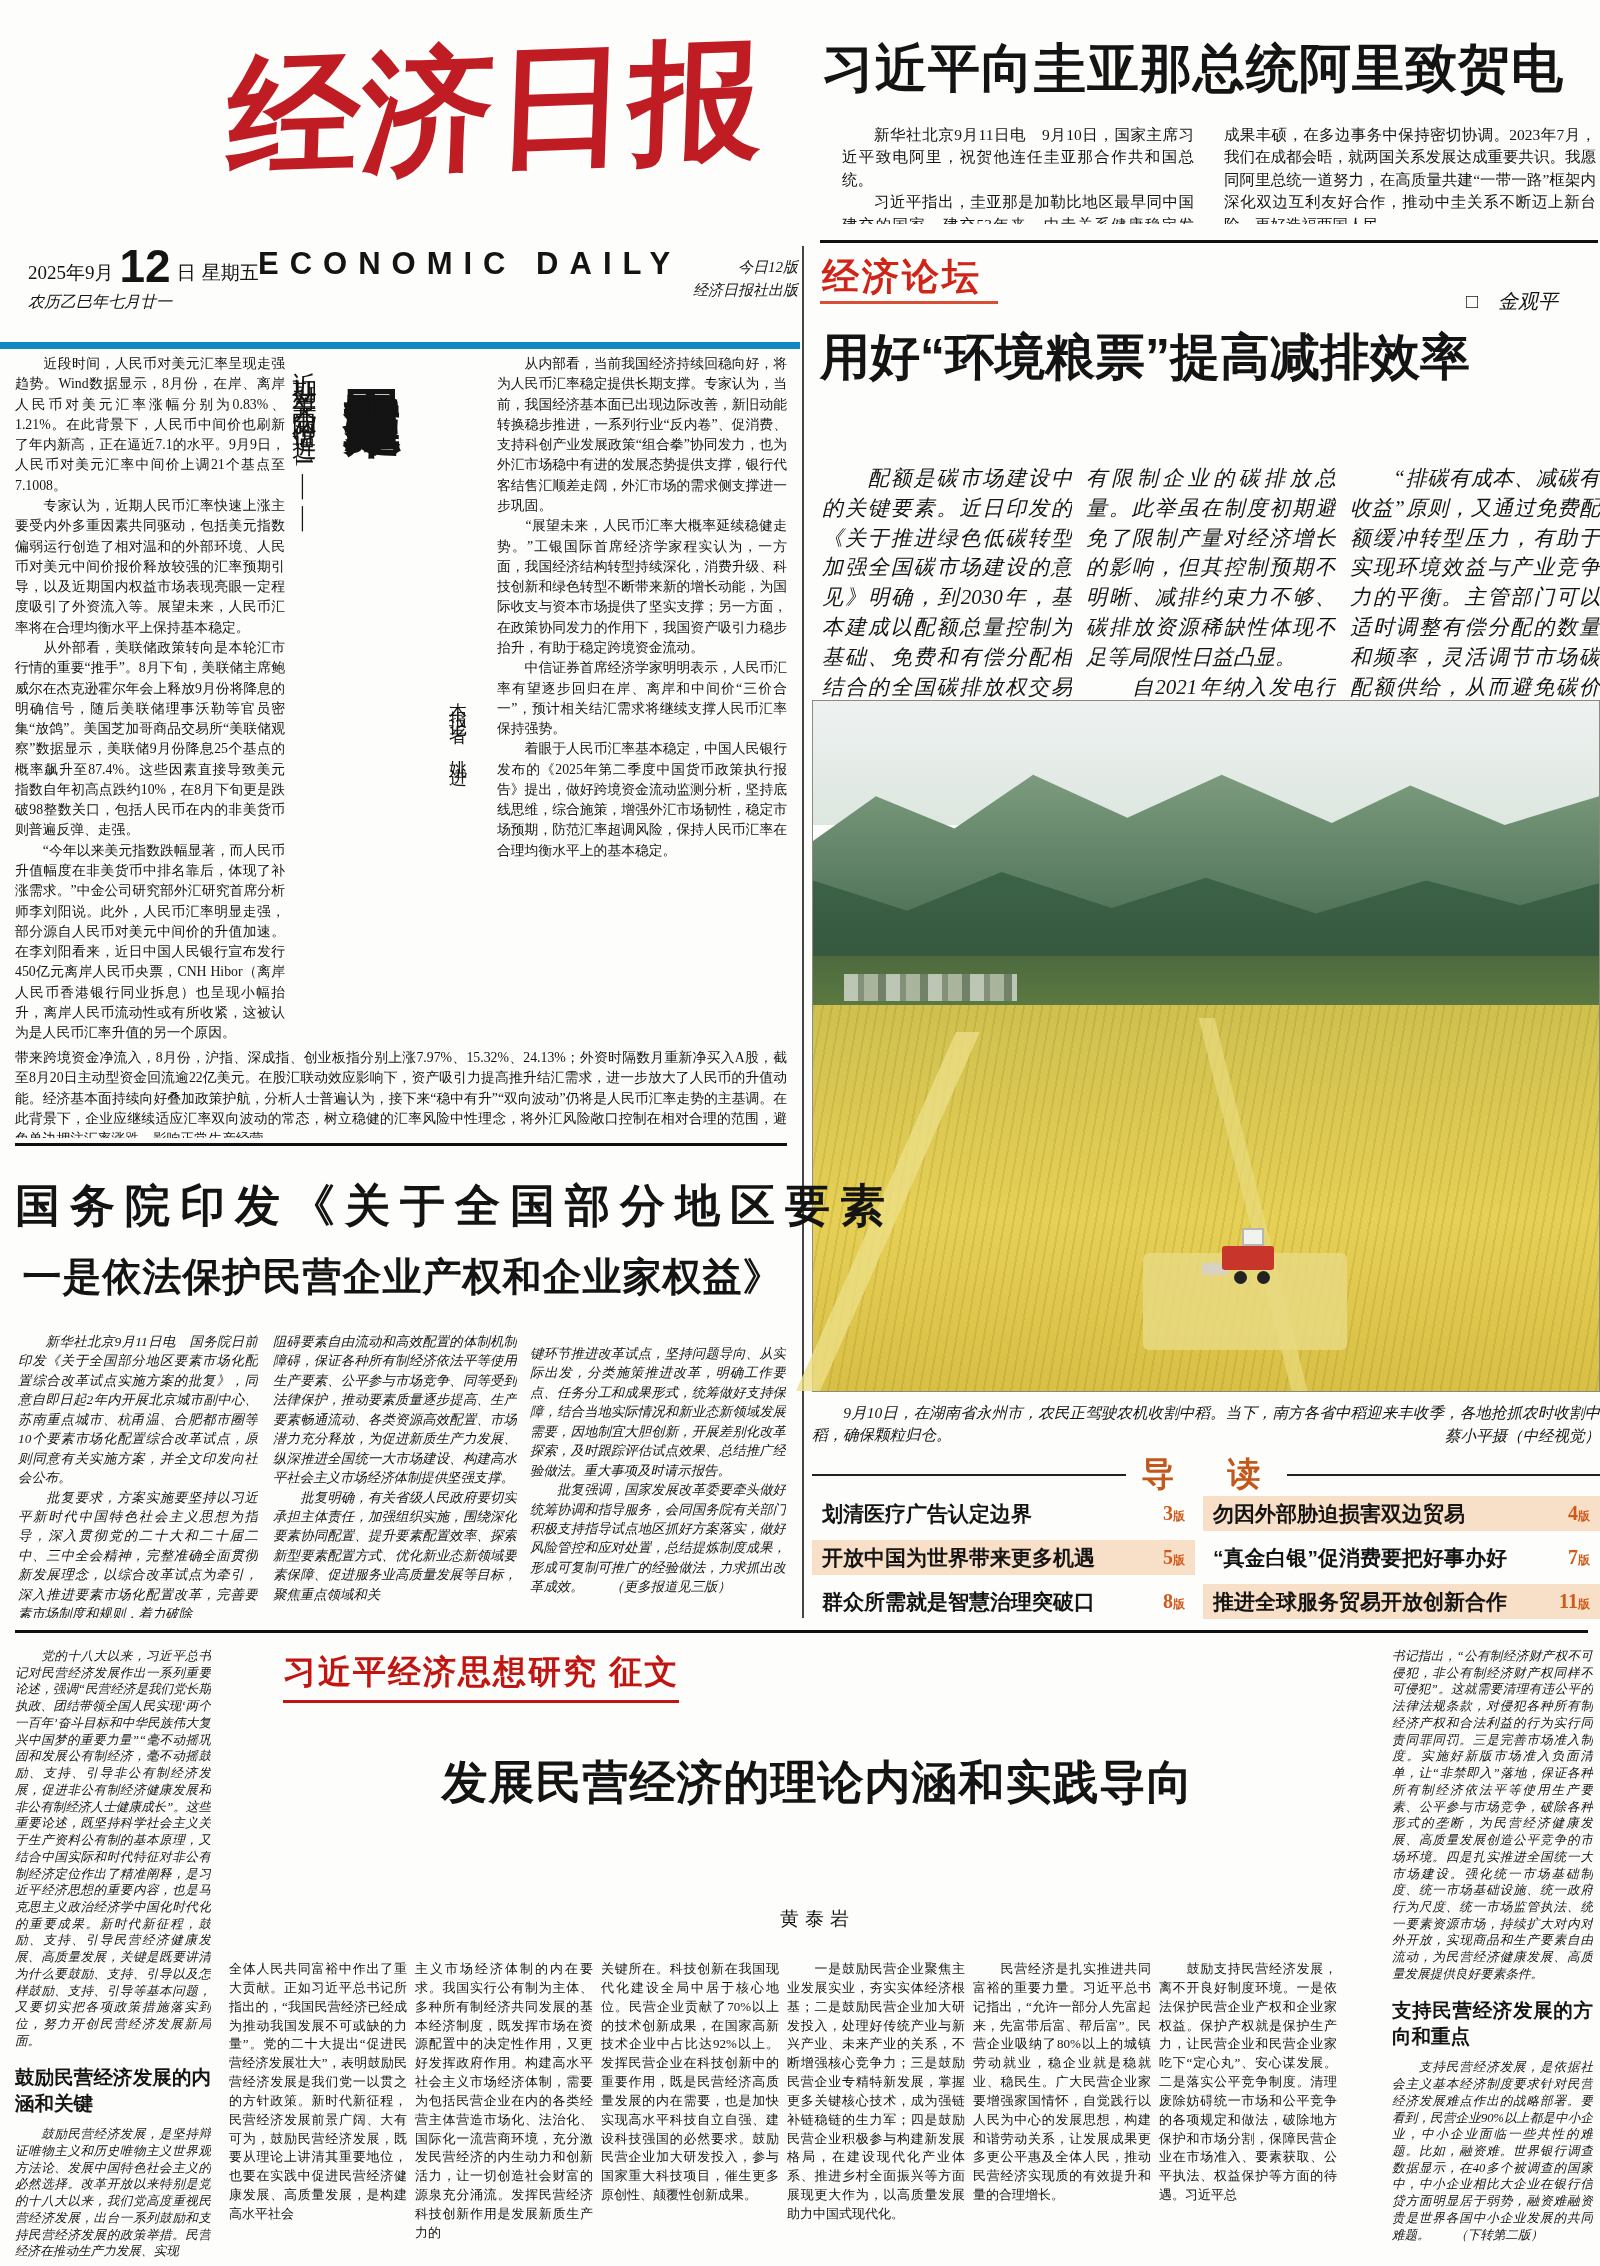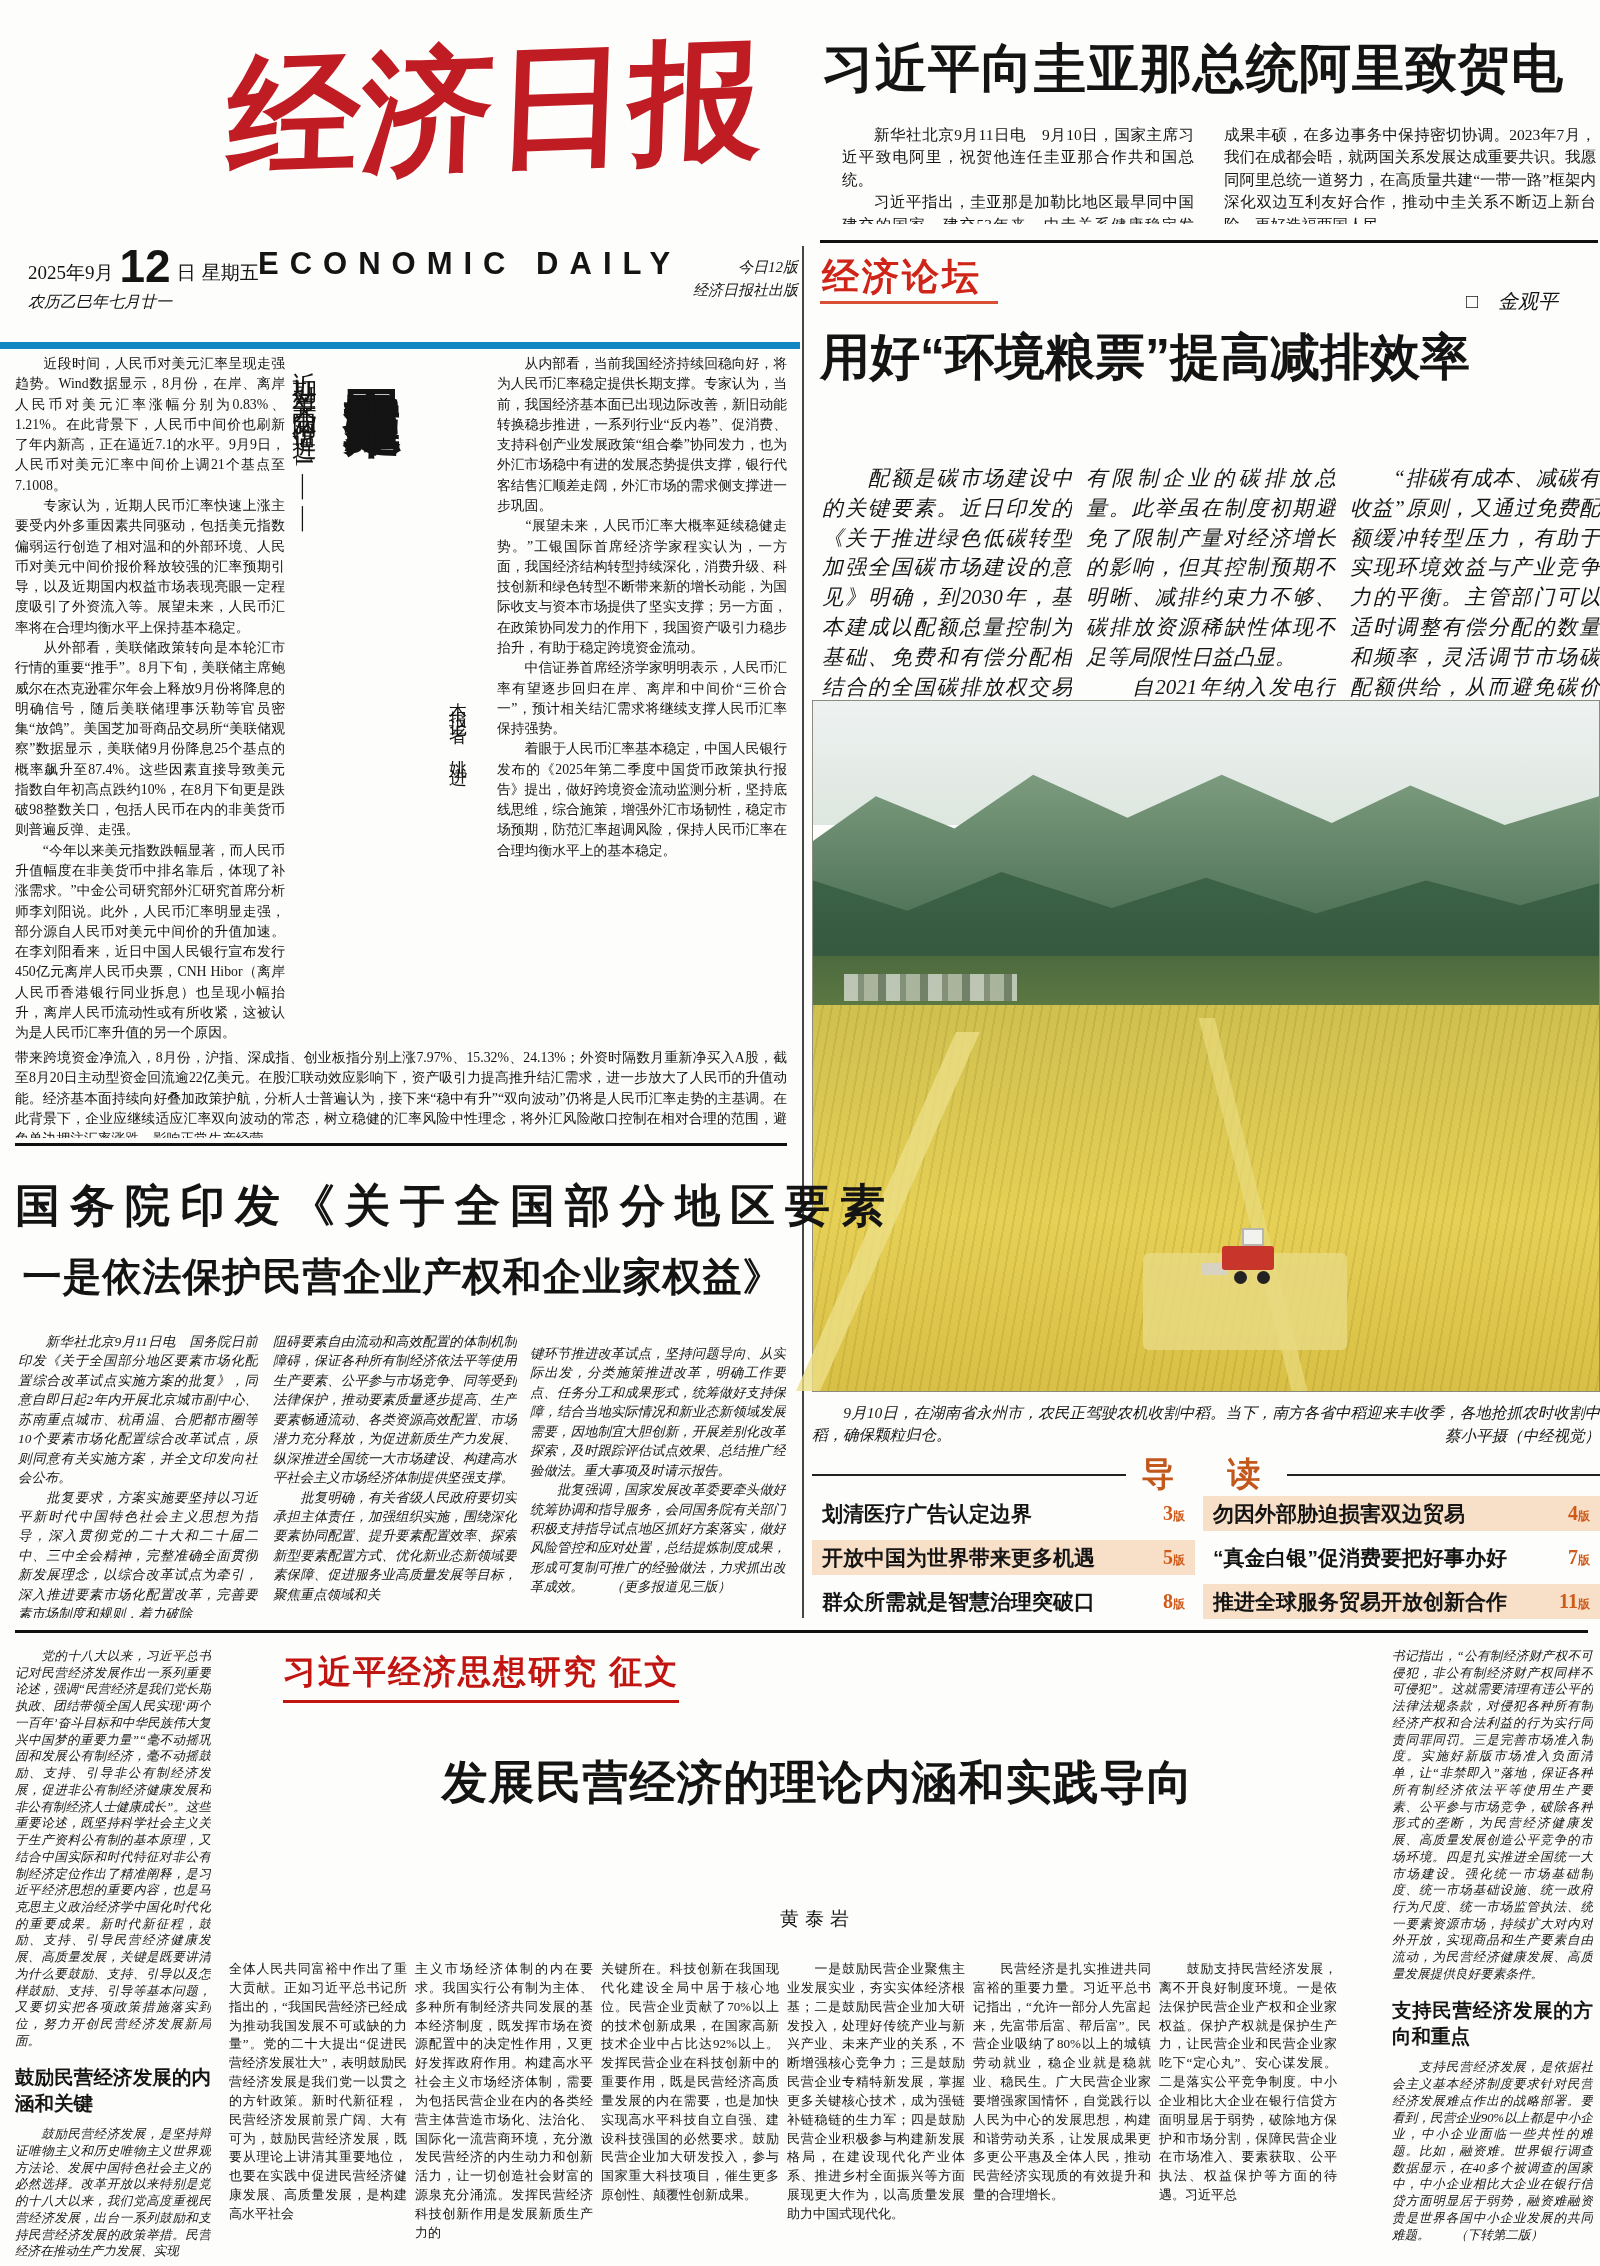--- a/index.html
+++ b/index.html
@@ -252,21 +252,21 @@
   <div class="abs banner hei">习近平经济思想研究 征文</div>
   <div class="abs essayheadline hei">发展民营经济的理论内涵和实践导向</div>
   <div class="abs essaybyline">黄泰岩</div>
 
   <div class="abs essaycols">
     <div class="ecol jt pre">全体人民共同富裕中作出了重大贡献。正如习近平总书记所指出的，“我国民营经济已经成为推动我国发展不可或缺的力量”。党的二十大提出“促进民营经济发展壮大”，表明鼓励民营经济发展是我们党一以贯之的方针政策。新时代新征程，民营经济发展前景广阔、大有可为，鼓励民营经济发展，既要从理论上讲清其重要地位，也要在实践中促进民营经济健康发展、高质量发展，是构建高水平社会</div>
     <div class="ecol jt pre">主义市场经济体制的内在要求。我国实行公有制为主体、多种所有制经济共同发展的基本经济制度，既发挥市场在资源配置中的决定性作用，又更好发挥政府作用。构建高水平社会主义市场经济体制，需要为包括民营企业在内的各类经营主体营造市场化、法治化、国际化一流营商环境，充分激发民营经济的内生动力和创新活力，让一切创造社会财富的源泉充分涌流。发挥民营经济科技创新作用是发展新质生产力的</div>
     <div class="ecol jt pre">关键所在。科技创新在我国现代化建设全局中居于核心地位。民营企业贡献了70%以上的技术创新成果，在国家高新技术企业中占比达92%以上。发挥民营企业在科技创新中的重要作用，既是民营经济高质量发展的内在需要，也是加快实现高水平科技自立自强、建设科技强国的必然要求。鼓励民营企业加大研发投入，参与国家重大科技项目，催生更多原创性、颠覆性创新成果。</div>
     <div class="ecol jt pre">　　一是鼓励民营企业聚焦主业发展实业，夯实实体经济根基；二是鼓励民营企业加大研发投入，处理好传统产业与新兴产业、未来产业的关系，不断增强核心竞争力；三是鼓励民营企业专精特新发展，掌握更多关键核心技术，成为强链补链稳链的生力军；四是鼓励民营企业积极参与构建新发展格局，在建设现代化产业体系、推进乡村全面振兴等方面展现更大作为，以高质量发展助力中国式现代化。</div>
     <div class="ecol jt pre">　　民营经济是扎实推进共同富裕的重要力量。习近平总书记指出，“允许一部分人先富起来，先富带后富、帮后富”。民营企业吸纳了80%以上的城镇劳动就业，稳企业就是稳就业、稳民生。广大民营企业家要增强家国情怀，自觉践行以人民为中心的发展思想，构建和谐劳动关系，让发展成果更多更公平惠及全体人民，推动民营经济实现质的有效提升和量的合理增长。</div>
-    <div class="ecol jt pre">　　鼓励支持民营经济发展，离不开良好制度环境。一是依法保护民营企业产权和企业家权益。保护产权就是保护生产力，让民营企业和民营企业家吃下“定心丸”、安心谋发展。二是落实公平竞争制度。中小企业相比大企业在银行信贷方面明显居于弱势，破除地方保护和市场分割，保障民营企业在市场准入、要素获取、公平执法、权益保护等方面的待遇。习近平总</div>
+    <div class="ecol jt pre">　　鼓励支持民营经济发展，离不开良好制度环境。一是依法保护民营企业产权和企业家权益。保护产权就是保护生产力，让民营企业和民营企业家吃下“定心丸”、安心谋发展。二是落实公平竞争制度。清理废除妨碍统一市场和公平竞争的各项规定和做法，破除地方保护和市场分割，保障民营企业在市场准入、要素获取、公平执法、权益保护等方面的待遇。习近平总</div>
   </div>
 
   <div class="abs essay-right kai jt ovh">
     <div class="pre">书记指出，“公有制经济财产权不可侵犯，非公有制经济财产权同样不可侵犯”。这就需要清理有违公平的法律法规条款，对侵犯各种所有制经济产权和合法利益的行为实行同责同罪同罚。三是完善市场准入制度。实施好新版市场准入负面清单，让“非禁即入”落地，保证各种所有制经济依法平等使用生产要素、公平参与市场竞争，破除各种形式的垄断，为民营经济健康发展、高质量发展创造公平竞争的市场环境。四是扎实推进全国统一大市场建设。强化统一市场基础制度、统一市场基础设施、统一政府行为尺度、统一市场监管执法、统一要素资源市场，持续扩大对内对外开放，实现商品和生产要素自由流动，为民营经济健康发展、高质量发展提供良好要素条件。</div>
     <div class="subhead">支持民营经济发展的方向和重点</div>
     <div class="pre">　　支持民营经济发展，是依据社会主义基本经济制度要求针对民营经济发展难点作出的战略部署。要看到，民营企业90%以上都是中小企业，中小企业面临一些共性的难题。比如，融资难。世界银行调查数据显示，在40多个被调查的国家中，中小企业相比大企业在银行信贷方面明显居于弱势，融资难融资贵是世界各国中小企业发展的共同难题。　　（下转第二版）</div>
   </div>
 
 </div>
 

